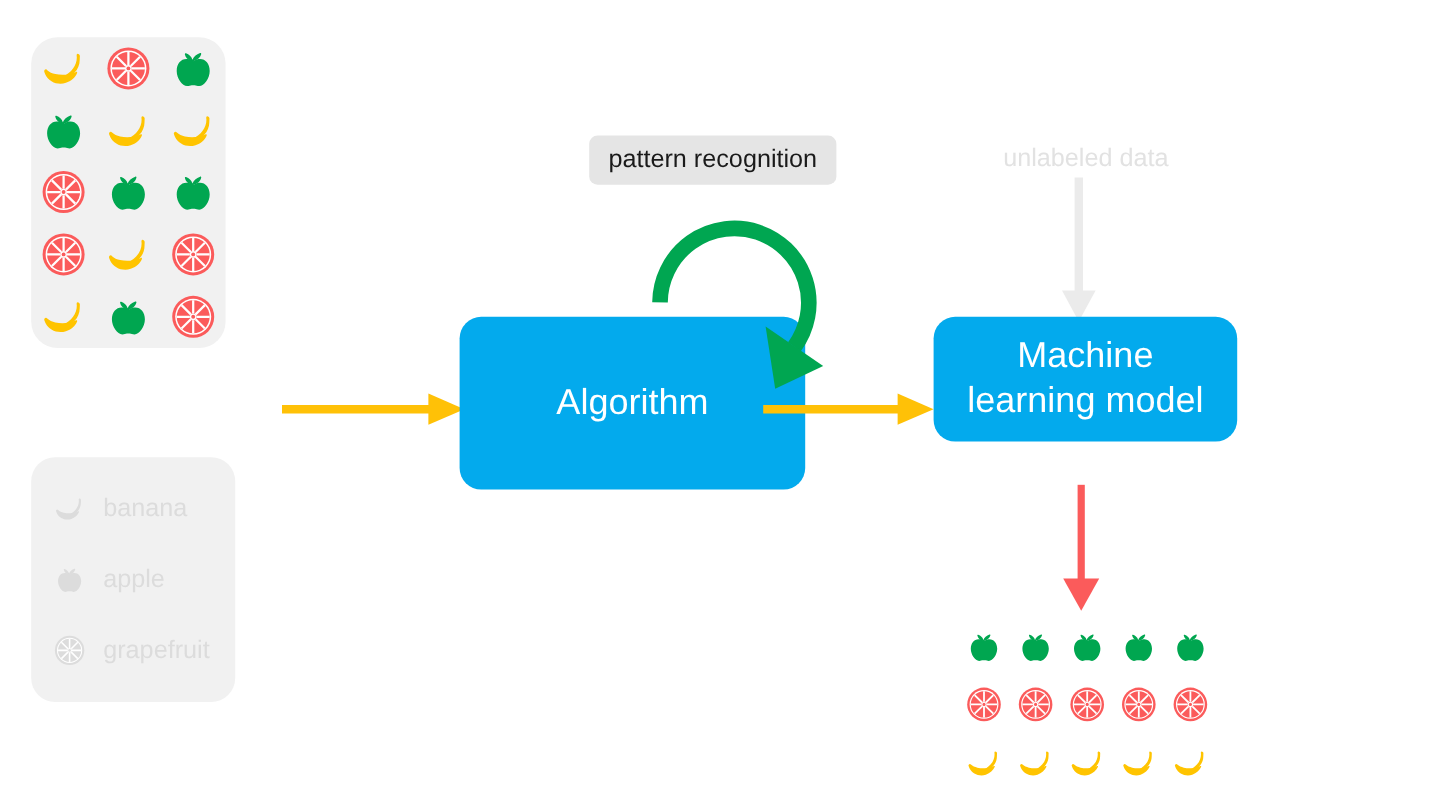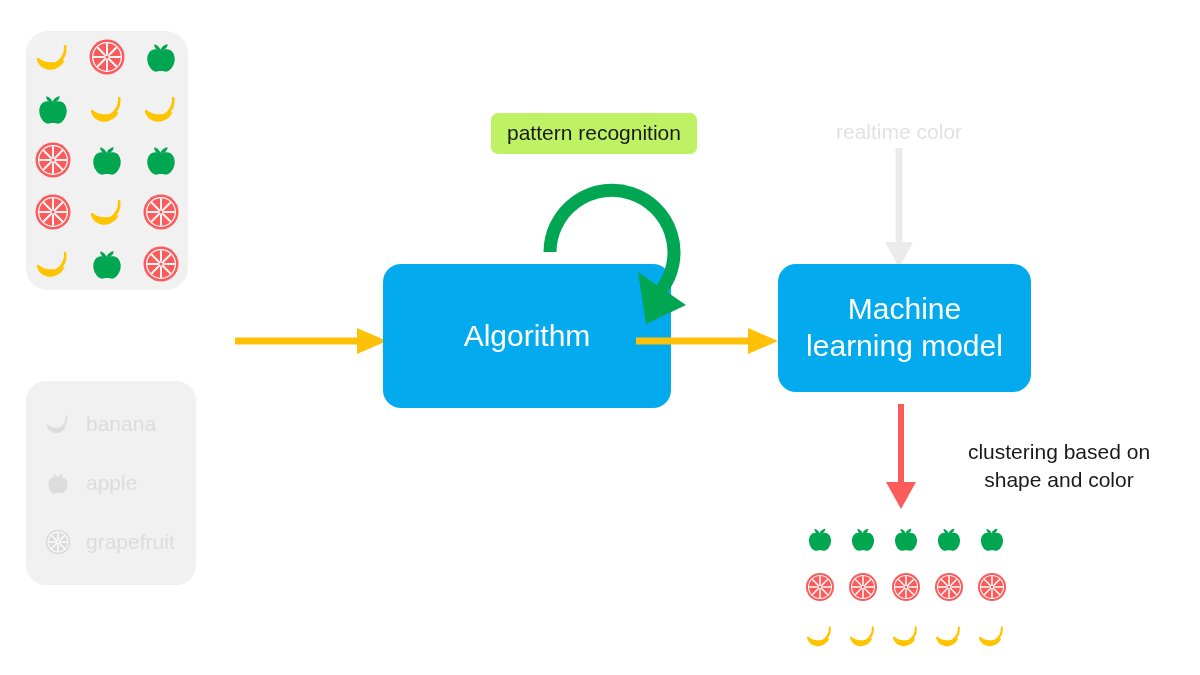--- a/index.html
+++ b/index.html
@@ -97,42 +97,42 @@
     left: 383px;
     top: 264px;
     width: 288px;
     height: 144px;
     font-size: 30px;
   }
   #model-box {
     left: 778px;
     top: 264px;
     width: 253px;
-    height: 128px;
+    height: 104px;
     font-size: 30px;
   }
   .proc-box-label { display: block; padding: 0 10px; white-space: pre-line; }
 
   
   .plain-label {
     position: absolute;
     font-size: 21px;
     color: #1a1a1a;
     white-space: nowrap;
   }
   #unlabeled-label {
     left: 36px;
     top: 326px;
     font-size: 21px;
   }
   #pattern-chip {
     position: absolute;
     left: 491px;
     top: 113px;
-    background: #bef264;
+    background: #e5e5e5;
     border-radius: 7px;
     padding: 8px 16px 9px 16px;
     font-size: 21px;
     color: #1a1a1a;
     white-space: nowrap;
   }
   #realtime-label {
     position: absolute;
     left: 836px;
     top: 120px;
@@ -349,39 +349,37 @@
 
   <div id="pattern-chip">
     <span>pattern recognition</span>
   </div>
 
   <svg class="arrow-svg" id="arrow-loop" viewBox="0 0 165 155">
     <path d="M 16 80 A 62 62 0 1 1 128 117" fill="none" stroke="#00a651" stroke-width="13" stroke-linecap="butt"></path>
     <polygon points="104,100 152,133 112,152" fill="#00a651"></polygon>
   </svg>
 
-  <div id="realtime-label">realtime color</div>
+  <div id="realtime-label">unlabeled data</div>
 
   <svg class="arrow-svg" id="arrow-realtime" viewBox="0 0 42 125">
     <line x1="21" y1="0" x2="21" y2="98" stroke="#ebebeb" stroke-width="7"></line>
     <polygon points="7,94 35,94 21,120" fill="#ebebeb"></polygon>
   </svg>
 
   <div class="proc-box" id="model-box">
     <span class="proc-box-label">Machine
 learning model</span>
   </div>
 
   <svg class="arrow-svg" id="arrow-down-red" viewBox="0 0 42 110">
     <line x1="21" y1="0" x2="21" y2="82" stroke="#fb5b5b" stroke-width="6"></line>
     <polygon points="6,78 36,78 21,105" fill="#fb5b5b"></polygon>
   </svg>
 
-  <div id="clustering-label">clustering based on
-shape and color</div>
 
   <div id="clusters">
       <svg class="cluster-cell" viewBox="0 0 64 64" width="32" height="32">
         <g fill="#00a650">
           <path d="M31 20.5c-1.2-4.3-4.6-7.3-8.6-8.6-.9-.3-1.7.5-1.5 1.4.9 4.1 4 7.4 8 8.7.1 0 .2.1.3.1v2.1h3.6v-2.1c4.8-.9 8.7-4.5 9.9-9.2.2-.9-.6-1.7-1.5-1.4-5 1.5-8.9 5.2-10.2 9z"></path>
           <path d="M32 22.5c-3.1-2.2-6.3-3-9.1-3C15.4 19.5 10 26 10 35.3c0 9.8 7.3 20.2 13.9 20.2 2.6 0 4.3-1.1 6.2-1.1h3.8c1.9 0 3.6 1.1 6.2 1.1 6.6 0 13.9-10.4 13.9-20.2 0-9.3-5.4-15.8-12.9-15.8-2.8 0-6 .8-9.1 3z"></path>
         </g>
       </svg>
       <svg class="cluster-cell" viewBox="0 0 64 64" width="32" height="32">
         <g fill="#00a650">

